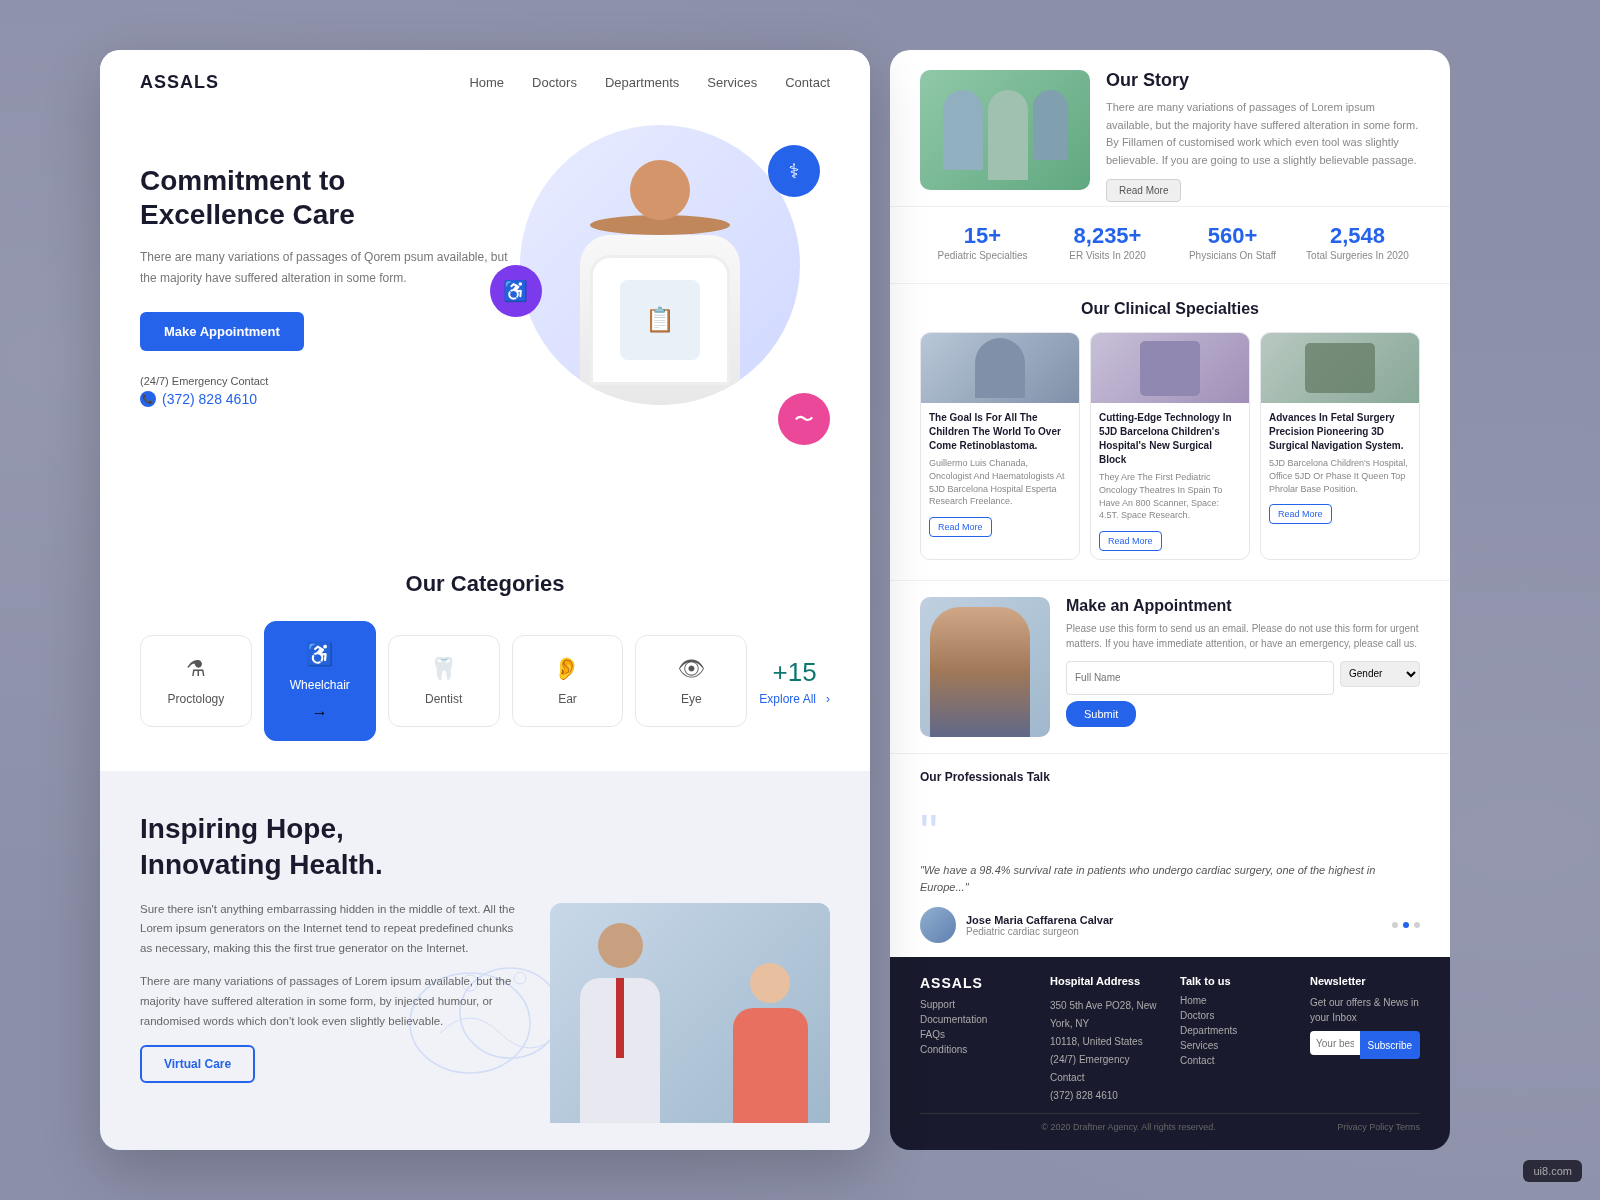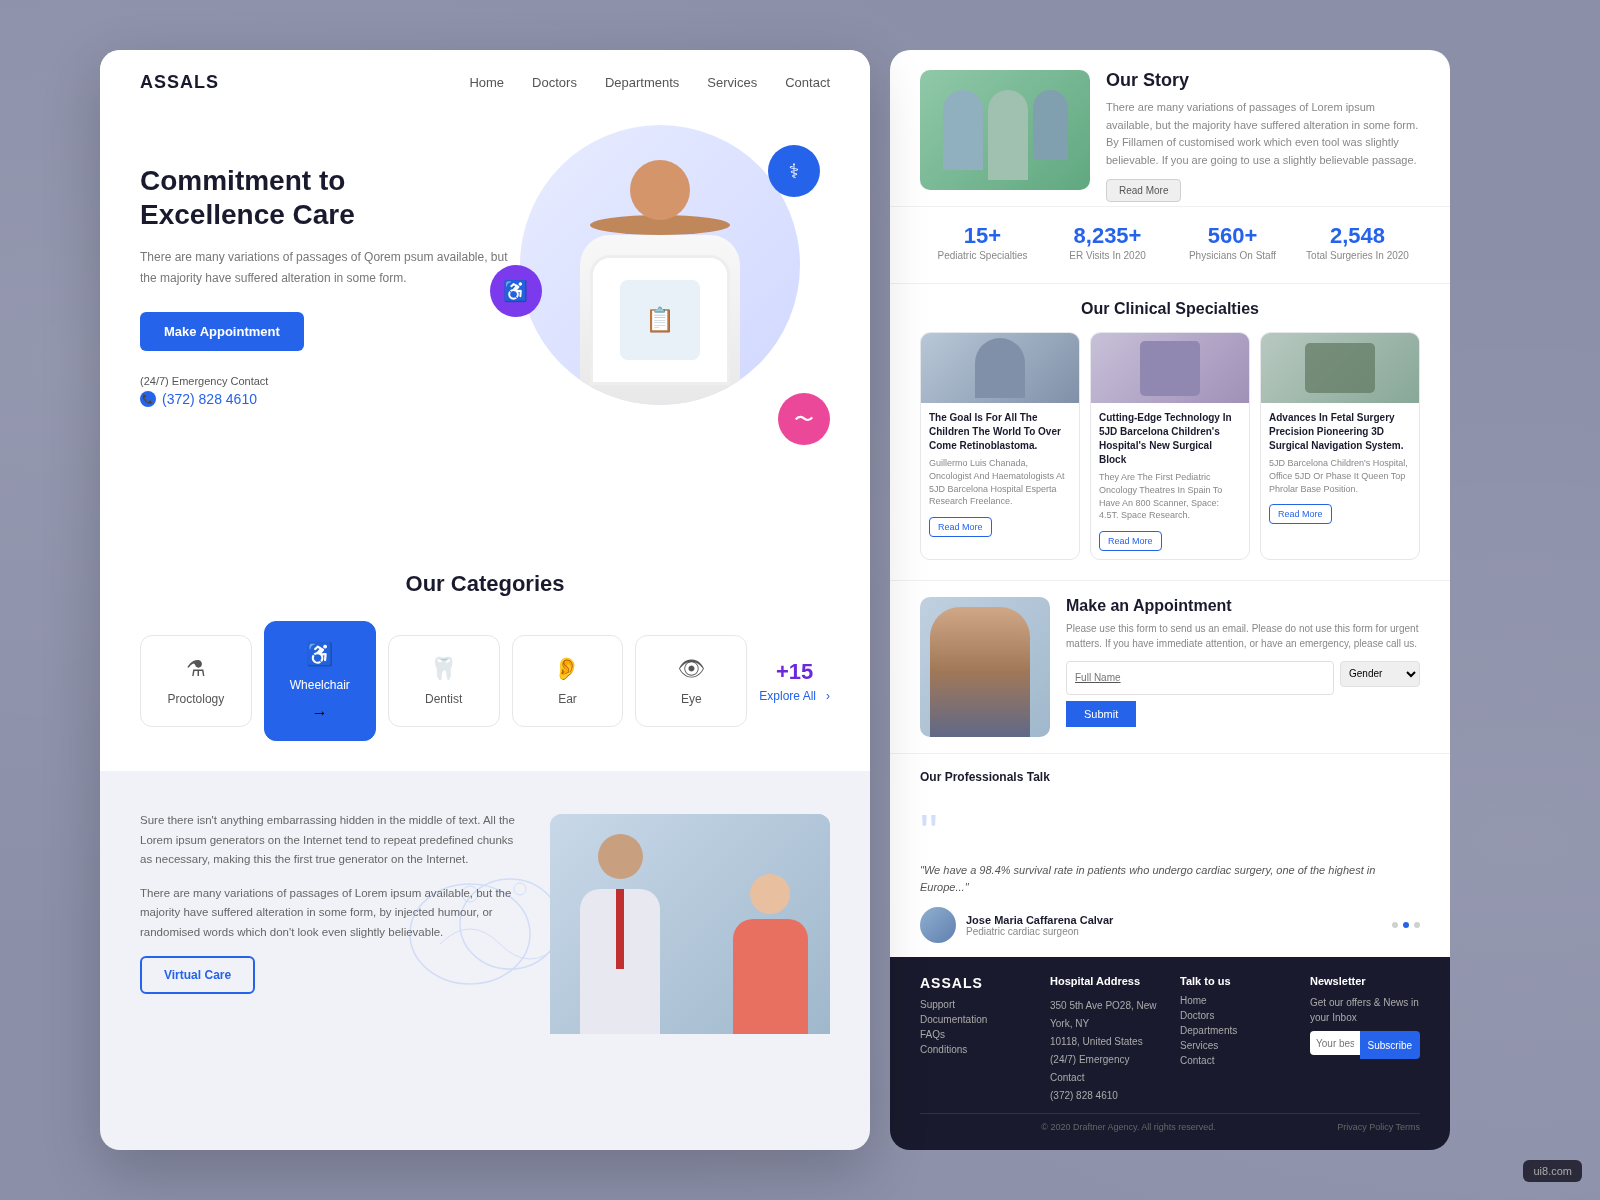--- a/index.html
+++ b/index.html
@@ -243,23 +243,23 @@
       font-size: 16px;
     }
     .explore-more {
       display: flex;
       flex-direction: column;
       align-items: center;
       gap: 4px;
       cursor: pointer;
     }
     .explore-num {
-      font-size: 22px;
-      font-weight: 700;
-      color: #6d28d9;
+      font-size: 26px;
+      font-weight: 400;
+      color: #0f766e;
     }
     .explore-text {
       font-size: 12px;
       color: #2563eb;
       display: flex;
       align-items: center;
       gap: 10px;
     }
 
     
@@ -479,36 +479,35 @@
       gap: 6px;
     }
     .form-input {
       flex: 1;
       height: 30px;
       border: 1px solid #e0e0e0;
       border-radius: 4px;
       padding: 16px 8px;
       font-size: 10px;
       color: #555;
-      text-decoration: underline;
     }
     .form-select {
       width: 80px;
       height: 26px;
       border: 1px solid #e0e0e0;
       border-radius: 4px;
       padding: 0 4px;
       font-size: 10px;
     }
     .submit-btn {
       background: #2563eb;
       color: white;
       border: none;
       padding: 7px 18px;
-      border-radius: 0;
+      border-radius: 12px;
       font-size: 11px;
       cursor: pointer;
       align-self: flex-start;
     }
 
     
     .testimonial-section {
       background: white;
       padding: 16px 30px 14px;
       border-top: 1px solid #f0f0f0;
@@ -767,20 +766,24 @@
 
       <svg class="molecule-deco" style="right:280px;bottom:0;width:200px;height:180px;" viewBox="0 0 200 180">
         <ellipse cx="80" cy="80" rx="60" ry="50" fill="none" stroke="#2563eb" stroke-width="1.5"></ellipse>
         <ellipse cx="120" cy="70" rx="50" ry="45" fill="none" stroke="#2563eb" stroke-width="1.5"></ellipse>
         <path d="M50 90 Q80 60 110 90 Q140 120 170 90" fill="none" stroke="#2563eb" stroke-width="1"></path>
         <circle cx="80" cy="40" r="8" fill="none" stroke="#2563eb" stroke-width="1"></circle>
         <circle cx="130" cy="35" r="6" fill="none" stroke="#2563eb" stroke-width="1"></circle>
       </svg>
 
       <div class="bottom-content">
+        <h2 class="bottom-title">
+          <span>Inspiring Hope,</span><br>
+          <span>Innovating Health.</span>
+        </h2>
         <p class="bottom-desc">Sure there isn't anything embarrassing hidden in the middle of text. All the Lorem ipsum generators on the Internet tend to repeat predefined chunks as necessary, making this the first true generator on the Internet.</p>
         <p class="bottom-desc">There are many variations of passages of Lorem ipsum available, but the majority have suffered alteration in some form, by injected humour, or randomised words which don't look even slightly believable.</p>
         <button class="btn-outline">Virtual Care</button>
       </div>
 
       <div class="bottom-image">
 
         <div style="width:100%;height:100%;background:linear-gradient(135deg,#c8d8e8,#a0b8cc);position:relative;overflow:hidden;">
 
           <div style="position:absolute;bottom:0;left:20px;width:100px;height:200px;">

